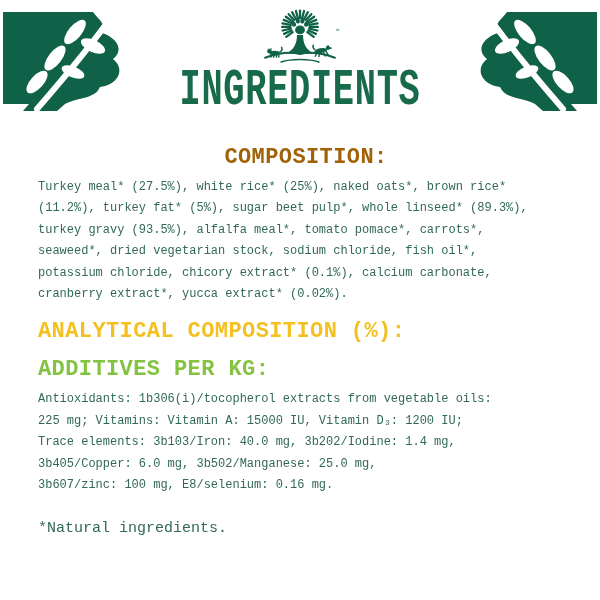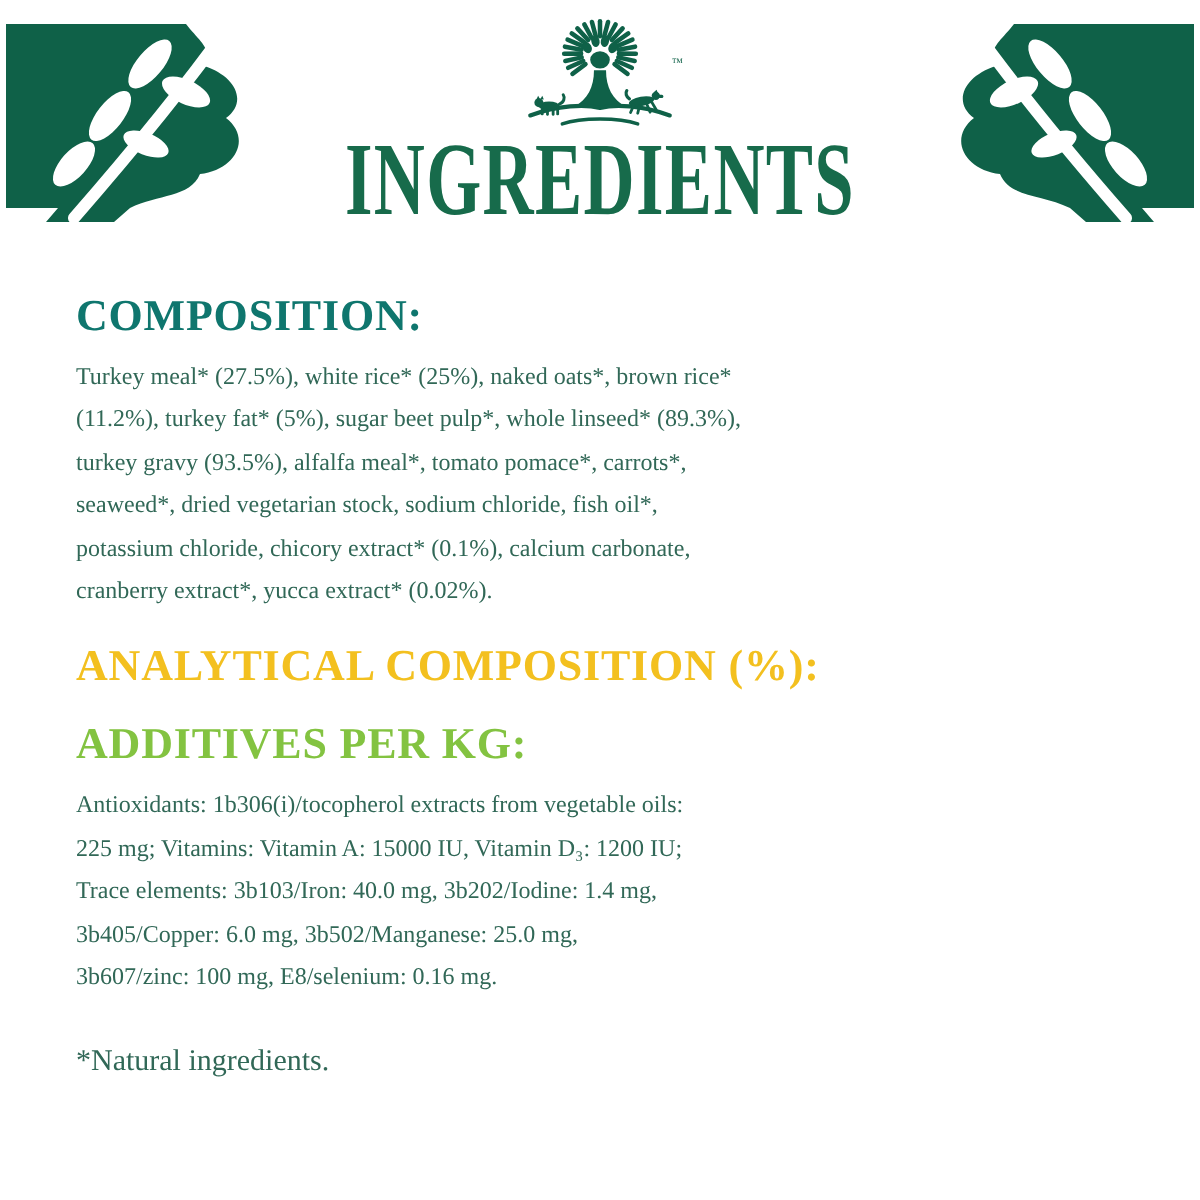--- a/index.html
+++ b/index.html
@@ -2,21 +2,21 @@
 <html><head>
 <meta charset="utf-8">
 <style>
   html,body{margin:0;padding:0;}
   body{background:#fff;}
   .page{
     position:relative;
     width:600px;height:600px;
     background:#fff;
     overflow:hidden;
-    font-family:Liberation Serif, serif;
+    font-family:Liberation Mono, monospace;
   }
   
   .corner{
     position:absolute;top:12px;width:120px;height:99px;
   }
   .corner.left{left:3px;}
   .corner.right{right:3px;transform:scaleX(-1);}
   .logo{
     position:absolute;top:4px;left:50%;transform:translateX(-50%);
     width:96px;height:66px;
@@ -31,21 +31,21 @@
     white-space:nowrap;
   }
   
   .content{
     position:absolute;top:141px;left:38px;right:26px;
   }
   .sec-heading{
     margin:0;
     font-size:22px;font-weight:bold;letter-spacing:0.4px;
   }
-  .sec-heading.composition{color:#0f766e;margin-top:4px;}
+  .sec-heading.composition{color:#a16207;margin-top:4px;text-align:center;}
   .sec-heading.analytical{color:#f3c01f;margin-top:14px;}
   .sec-heading.additives{color:#83c341;margin-top:13px;}
   .para{margin-top:7px;}
   .bline{
     font-size:12px;line-height:21.4px;
     color:#316857;
     white-space:nowrap;
   }
   .footnote{
     margin-top:24px;

